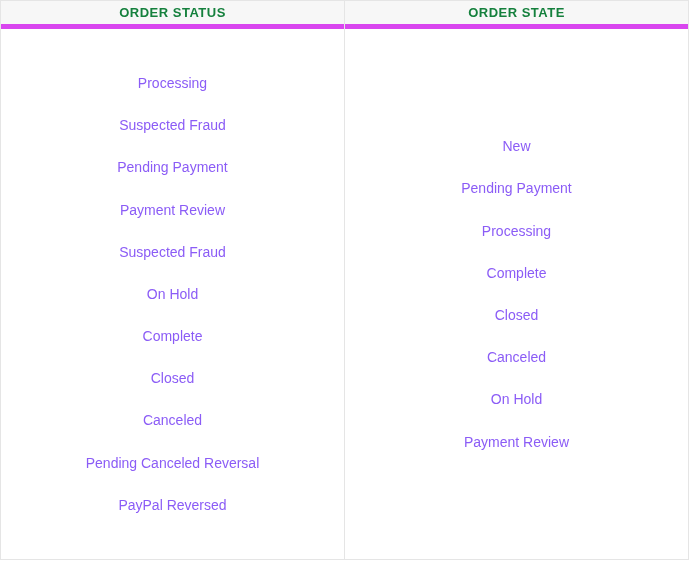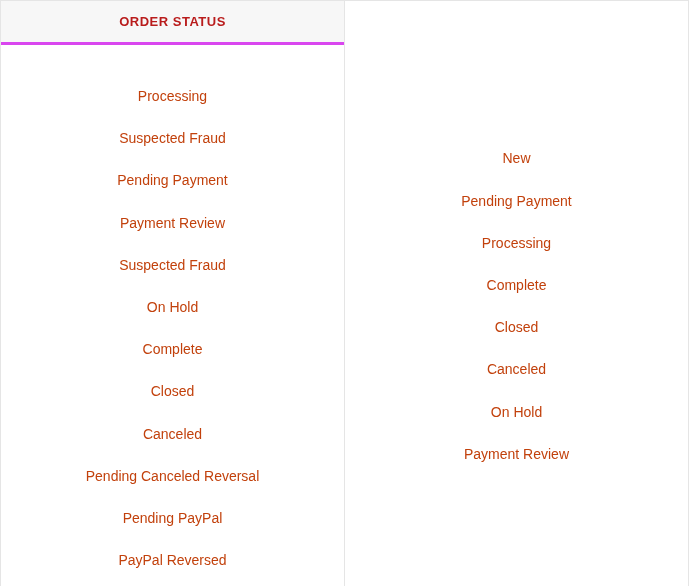--- a/index.html
+++ b/index.html
@@ -21,40 +21,40 @@
     .column {
       flex: 1;
       display: flex;
       flex-direction: column;
     }
     .column:first-child {
       border-right: 1px solid #e5e5e5;
     }
     .header-cell {
       background: #f7f7f7;
-      border-bottom: 3px solid #d946ef;
+      border-bottom: 5px solid #d946ef;
       text-align: center;
-      padding: 13px 10px;
+      padding: 4px 10px;
       font-weight: bold;
       font-size: 13px;
-      color: #b91c1c;
+      color: #15803d;
       letter-spacing: 0.5px;
     }
     .body-cell {
       flex: 1;
       display: flex;
       flex-direction: column;
       justify-content: center;
       align-items: center;
       padding: 30px 10px;
       min-height: 530px;
     }
     .item {
       font-size: 14px;
-      color: #c2410c;
+      color: #8b5cf6;
       text-align: center;
       padding: 12px 0;
       line-height: 1.3;
     }
   </style>
 </head>
 <body>
 
 <div class="table">
   <div class="column">
@@ -63,25 +63,25 @@
         <div class="item">Processing</div>
         <div class="item">Suspected Fraud</div>
         <div class="item">Pending Payment</div>
         <div class="item">Payment Review</div>
         <div class="item">Suspected Fraud</div>
         <div class="item">On Hold</div>
         <div class="item">Complete</div>
         <div class="item">Closed</div>
         <div class="item">Canceled</div>
         <div class="item">Pending Canceled Reversal</div>
-        <div class="item">Pending PayPal</div>
         <div class="item">PayPal Reversed</div>
       </div>
   </div>
   <div class="column">
+    <div class="header-cell">ORDER STATE</div>
     <div class="body-cell">
         <div class="item">New</div>
         <div class="item">Pending Payment</div>
         <div class="item">Processing</div>
         <div class="item">Complete</div>
         <div class="item">Closed</div>
         <div class="item">Canceled</div>
         <div class="item">On Hold</div>
         <div class="item">Payment Review</div>
       </div>

